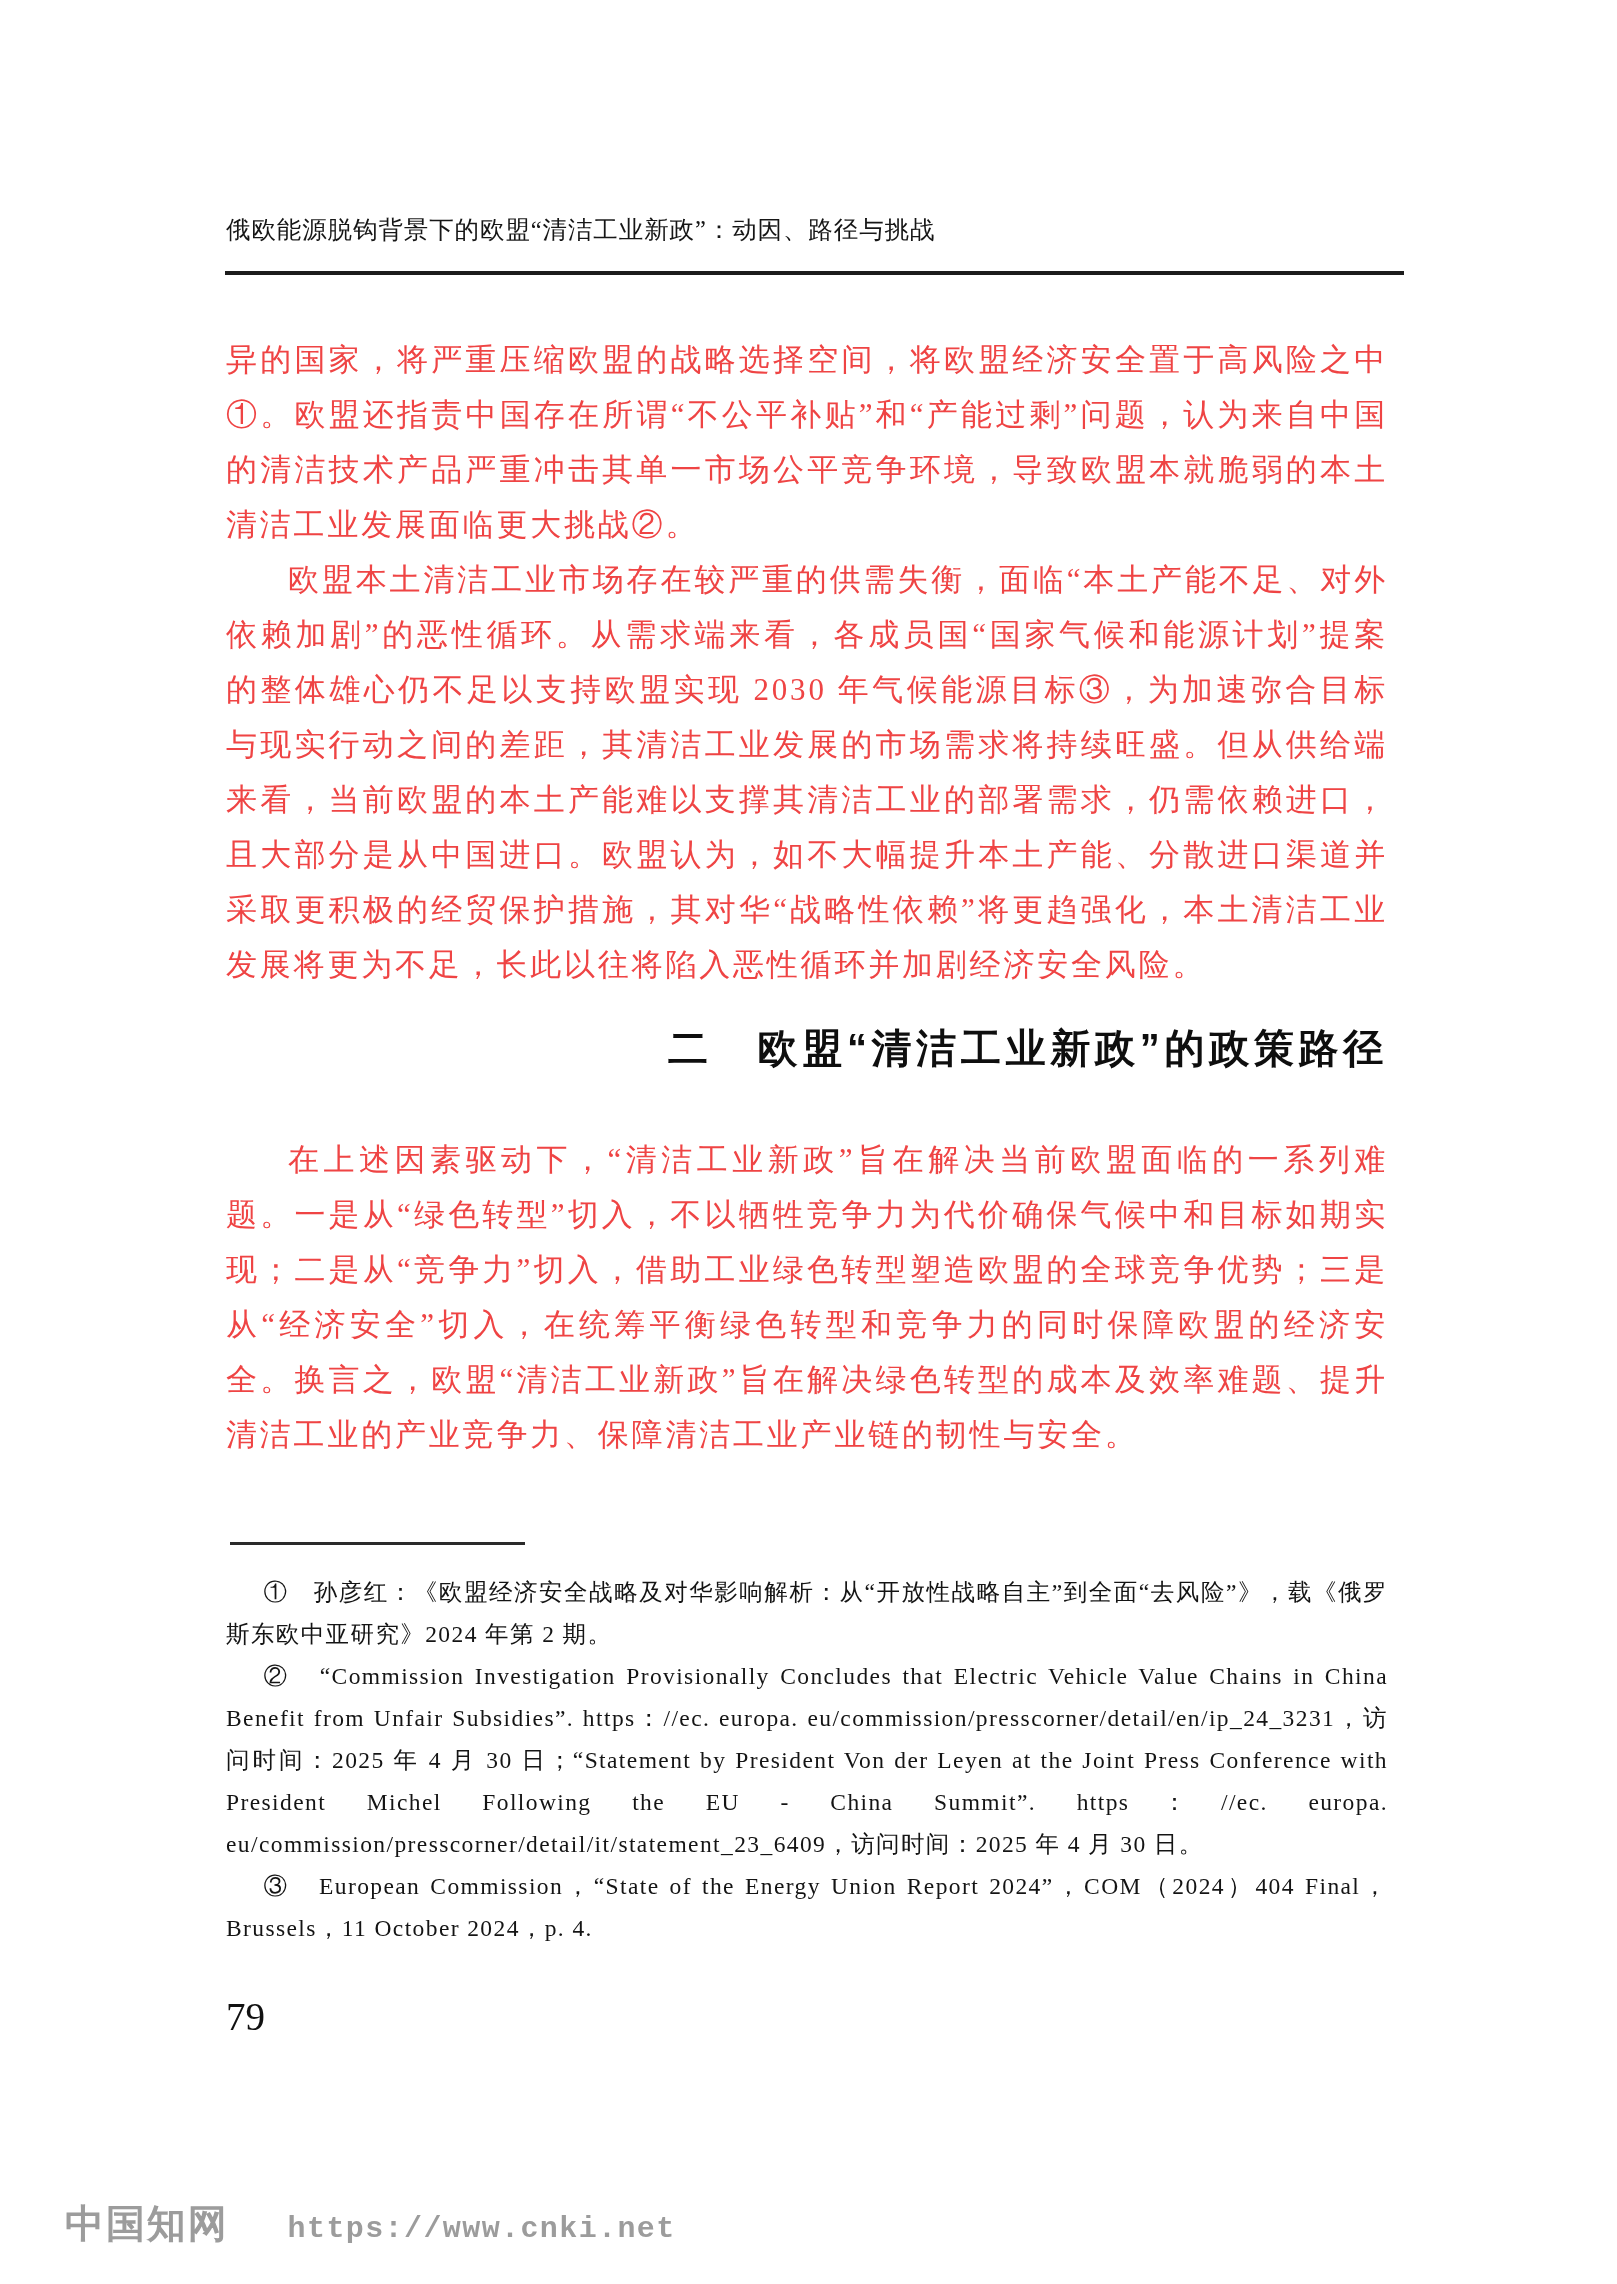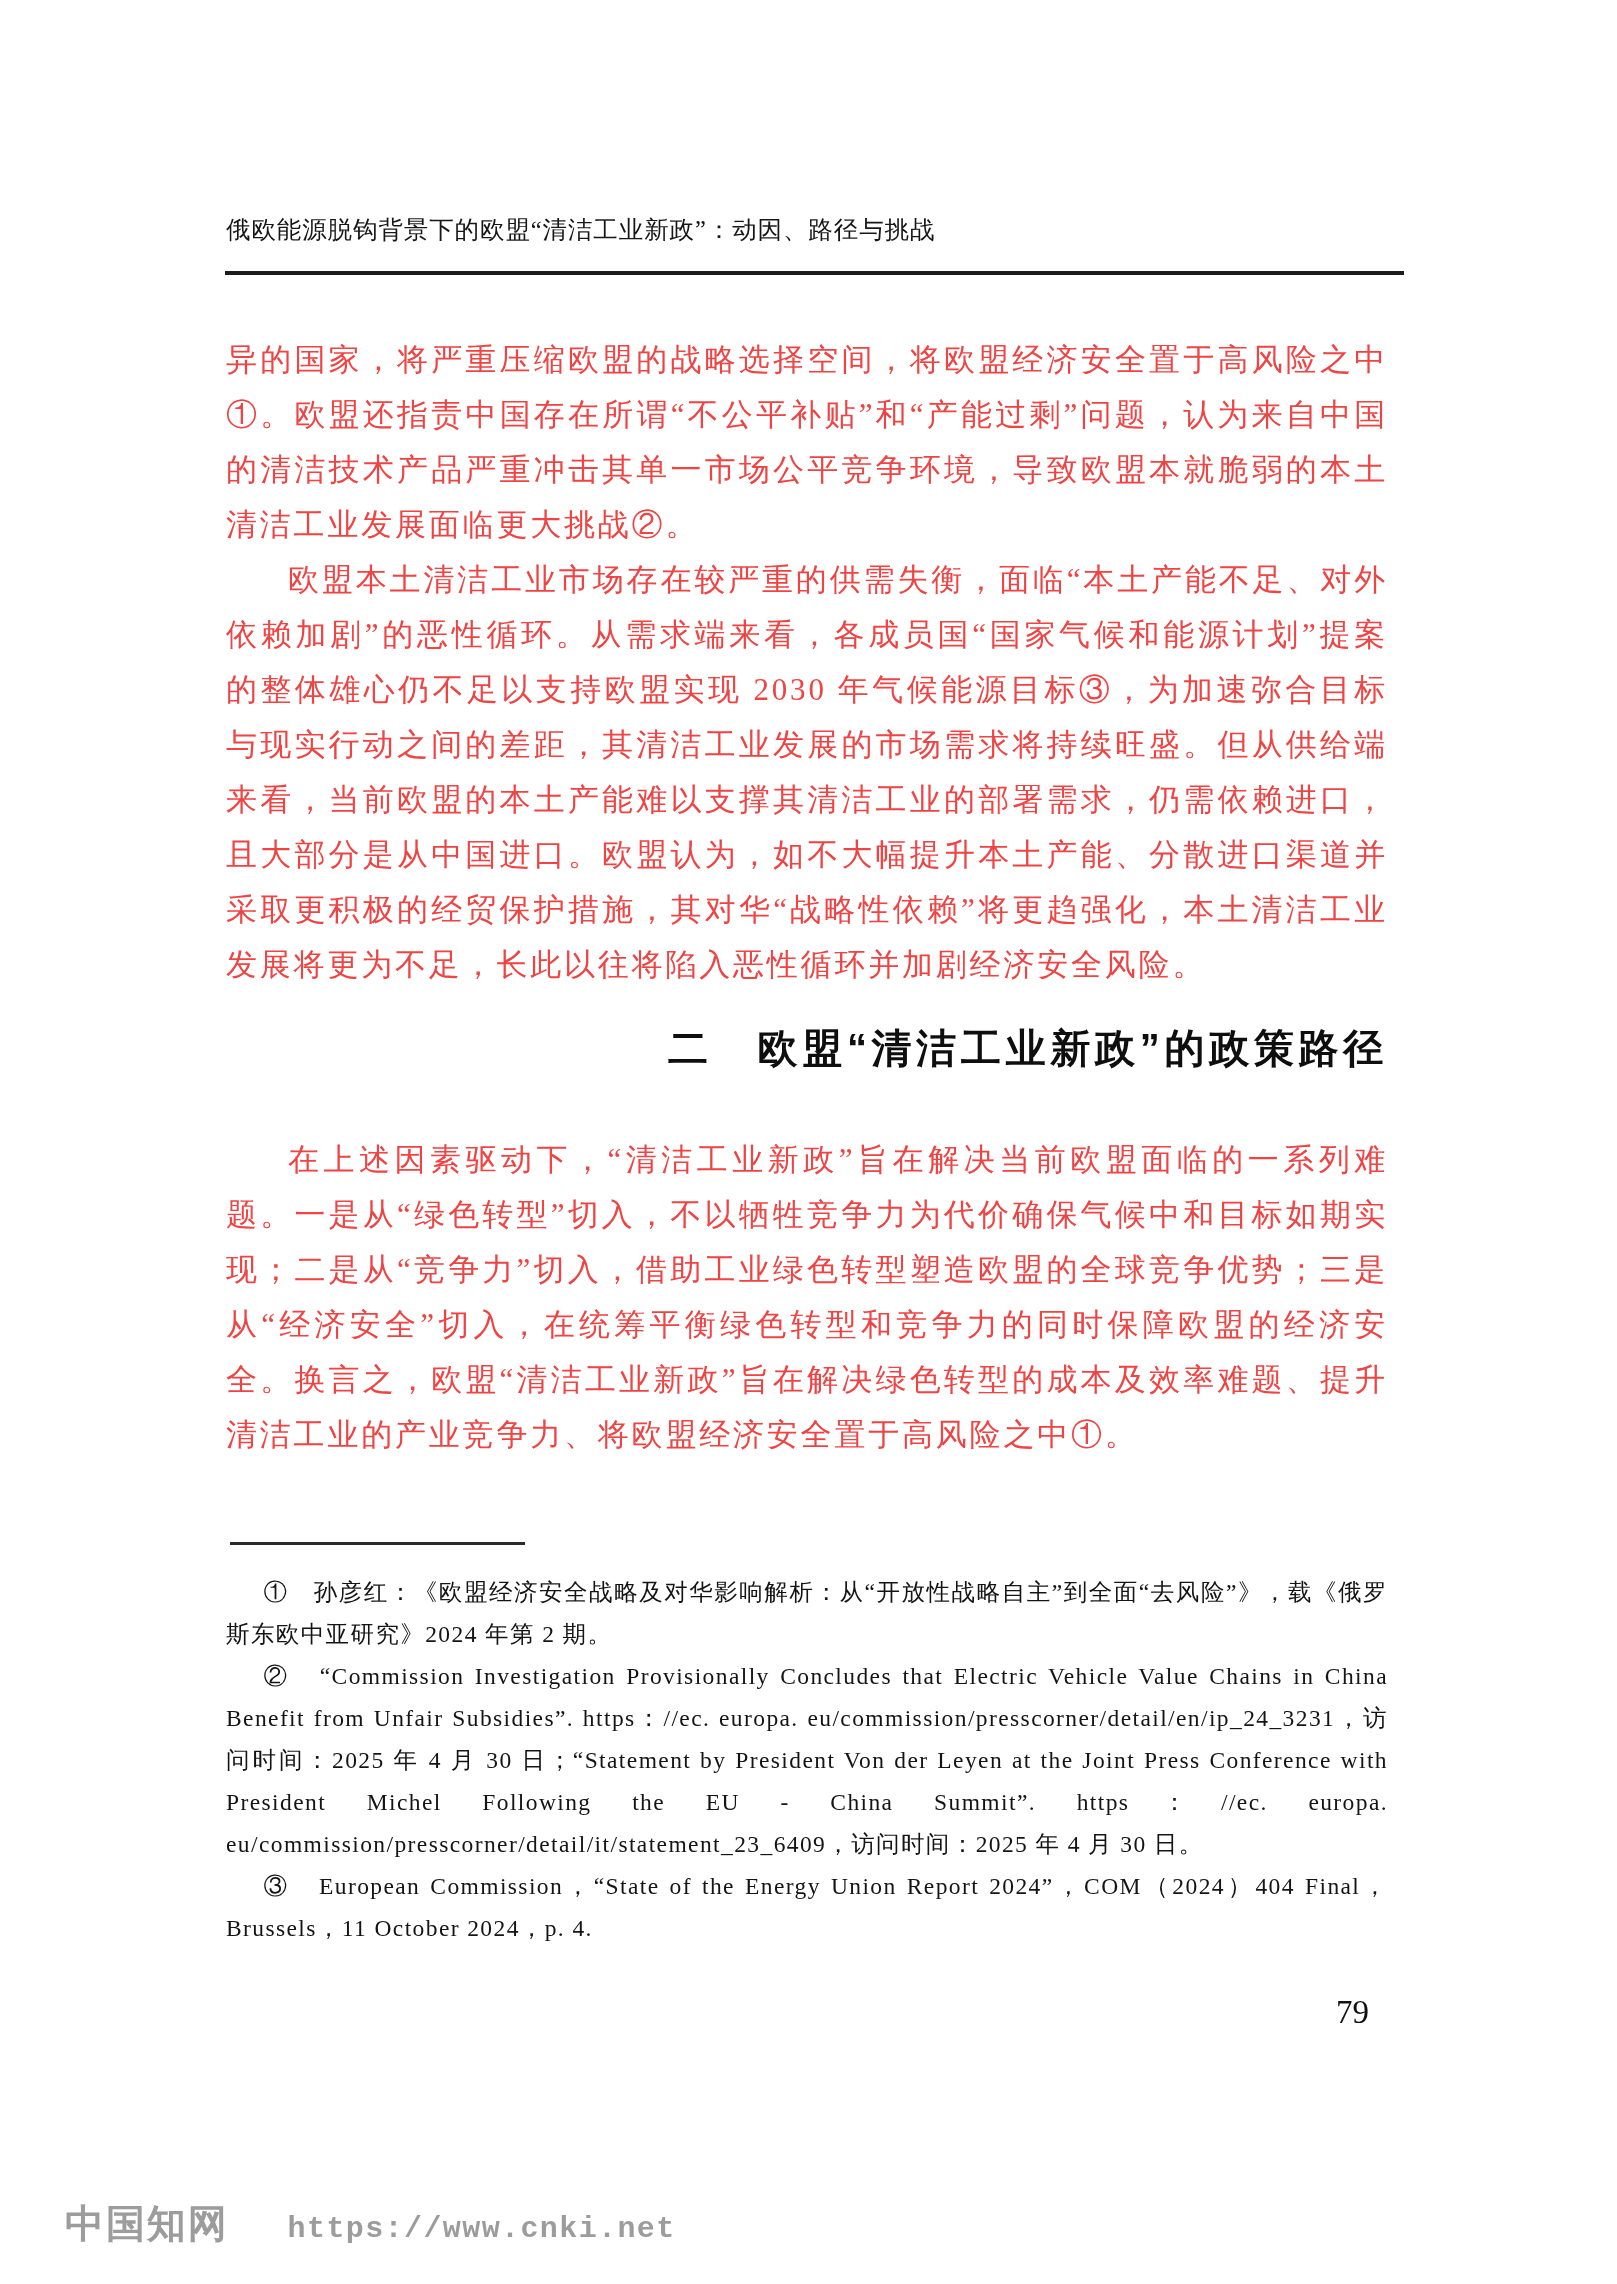--- a/index.html
+++ b/index.html
@@ -91,22 +91,21 @@
     color: #141414;
   }
   
   .page-number {
     position: absolute;
     top: 1994px;
     left: 226px;
     width: 1162px;
     box-sizing: border-box;
     padding-right: 19px;
-    text-align: right;
-    font-size: 33px;
+    font-size: 39px;
     color: #111111;
   }
   
   .watermark {
     position: absolute;
     left: 65px;
     top: 2197px;
     display: flex;
     align-items: baseline;
     gap: 59px;
@@ -131,21 +130,21 @@
 <div class="page">
 
   <div class="running-head">俄欧能源脱钩背景下的欧盟“清洁工业新政”：动因、路径与挑战</div>
 
   <div class="head-rule"></div>
 
   <main class="article-body">
     <p class="body-paragraph continuation">异的国家，将严重压缩欧盟的战略选择空间，将欧盟经济安全置于高风险之中①。欧盟还指责中国存在所谓“不公平补贴”和“产能过剩”问题，认为来自中国的清洁技术产品严重冲击其单一市场公平竞争环境，导致欧盟本就脆弱的本土清洁工业发展面临更大挑战②。</p>
     <p class="body-paragraph">欧盟本土清洁工业市场存在较严重的供需失衡，面临“本土产能不足、对外依赖加剧”的恶性循环。从需求端来看，各成员国“国家气候和能源计划”提案的整体雄心仍不足以支持欧盟实现 2030 年气候能源目标③，为加速弥合目标与现实行动之间的差距，其清洁工业发展的市场需求将持续旺盛。但从供给端来看，当前欧盟的本土产能难以支撑其清洁工业的部署需求，仍需依赖进口，且大部分是从中国进口。欧盟认为，如不大幅提升本土产能、分散进口渠道并采取更积极的经贸保护措施，其对华“战略性依赖”将更趋强化，本土清洁工业发展将更为不足，长此以往将陷入恶性循环并加剧经济安全风险。</p>
     <h2 class="section-heading">二　欧盟“清洁工业新政”的政策路径</h2>
-    <p class="body-paragraph">在上述因素驱动下，“清洁工业新政”旨在解决当前欧盟面临的一系列难题。一是从“绿色转型”切入，不以牺牲竞争力为代价确保气候中和目标如期实现；二是从“竞争力”切入，借助工业绿色转型塑造欧盟的全球竞争优势；三是从“经济安全”切入，在统筹平衡绿色转型和竞争力的同时保障欧盟的经济安全。换言之，欧盟“清洁工业新政”旨在解决绿色转型的成本及效率难题、提升清洁工业的产业竞争力、将欧盟经济安全置于高风险之中①。</p>
+    <p class="body-paragraph">在上述因素驱动下，“清洁工业新政”旨在解决当前欧盟面临的一系列难题。一是从“绿色转型”切入，不以牺牲竞争力为代价确保气候中和目标如期实现；二是从“竞争力”切入，借助工业绿色转型塑造欧盟的全球竞争优势；三是从“经济安全”切入，在统筹平衡绿色转型和竞争力的同时保障欧盟的经济安全。换言之，欧盟“清洁工业新政”旨在解决绿色转型的成本及效率难题、提升清洁工业的产业竞争力、保障清洁工业产业链的韧性与安全。</p>
   </main>
 
   <footer class="footnotes-section">
     <div class="footnote-rule"></div>
     <p class="footnote-item">①　孙彦红：《欧盟经济安全战略及对华影响解析：从“开放性战略自主”到全面“去风险”》，载《俄罗斯东欧中亚研究》2024 年第 2 期。</p>
     <p class="footnote-item">②　“Commission Investigation Provisionally Concludes that Electric Vehicle Value Chains in China Benefit from Unfair Subsidies”. https：//ec. europa. eu/commission/presscorner/detail/en/ip_24_3231，访问时间：2025 年 4 月 30 日；“Statement by President Von der Leyen at the Joint Press Conference with President Michel Following the EU - China Summit”. https：//ec. europa. eu/commission/presscorner/detail/it/statement_23_6409，访问时间：2025 年 4 月 30 日。</p>
     <p class="footnote-item">③　European Commission，“State of the Energy Union Report 2024”，COM（2024）404 Final，Brussels，11 October 2024，p. 4.</p>
   </footer>
 
   <div class="page-number">79</div>

